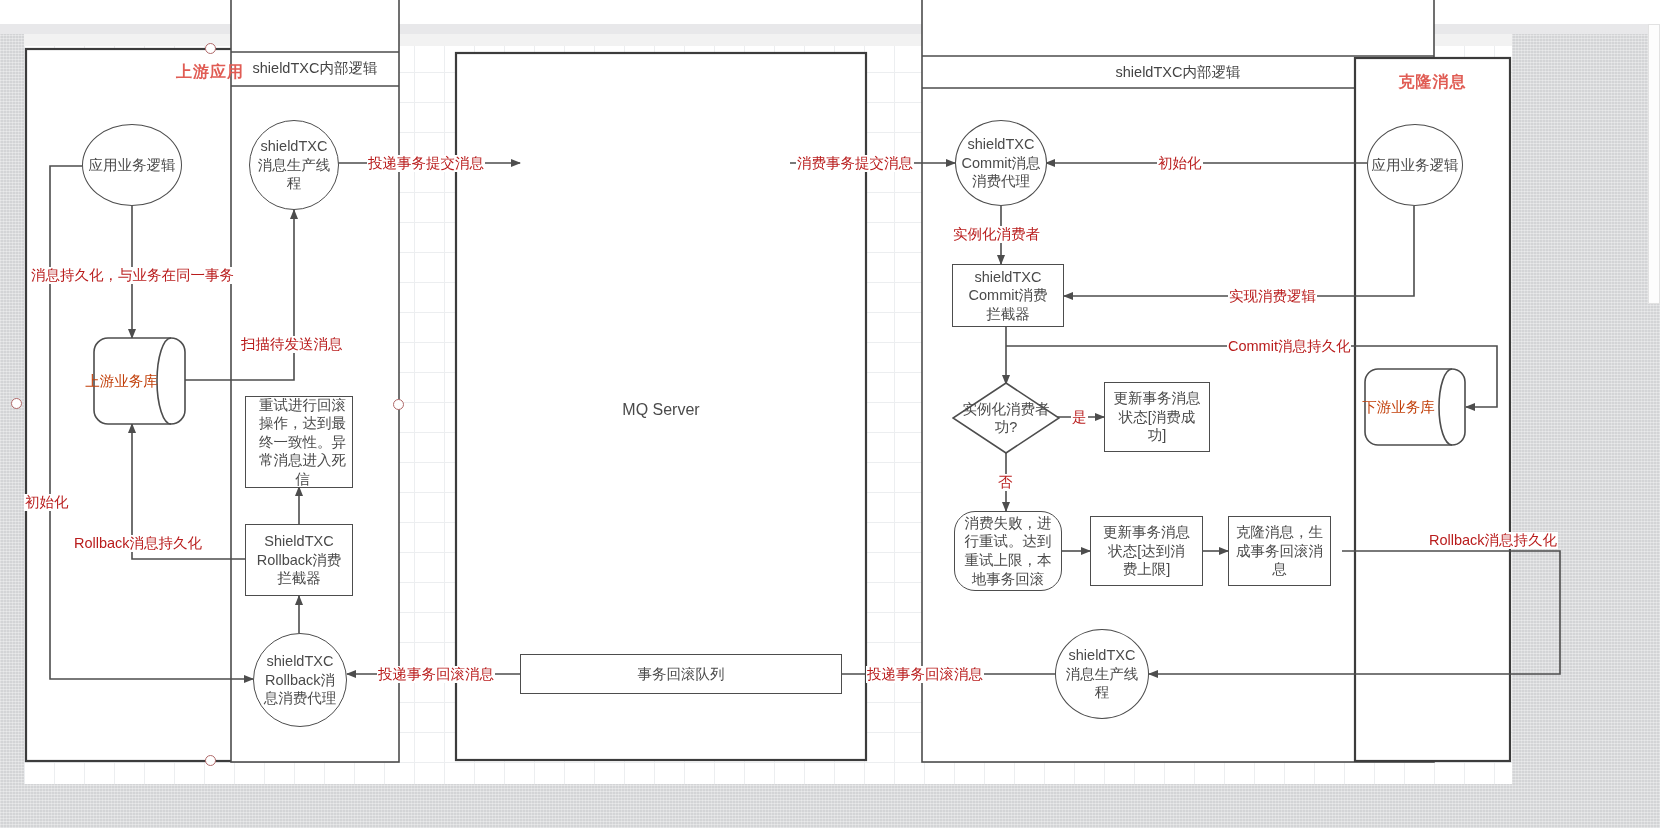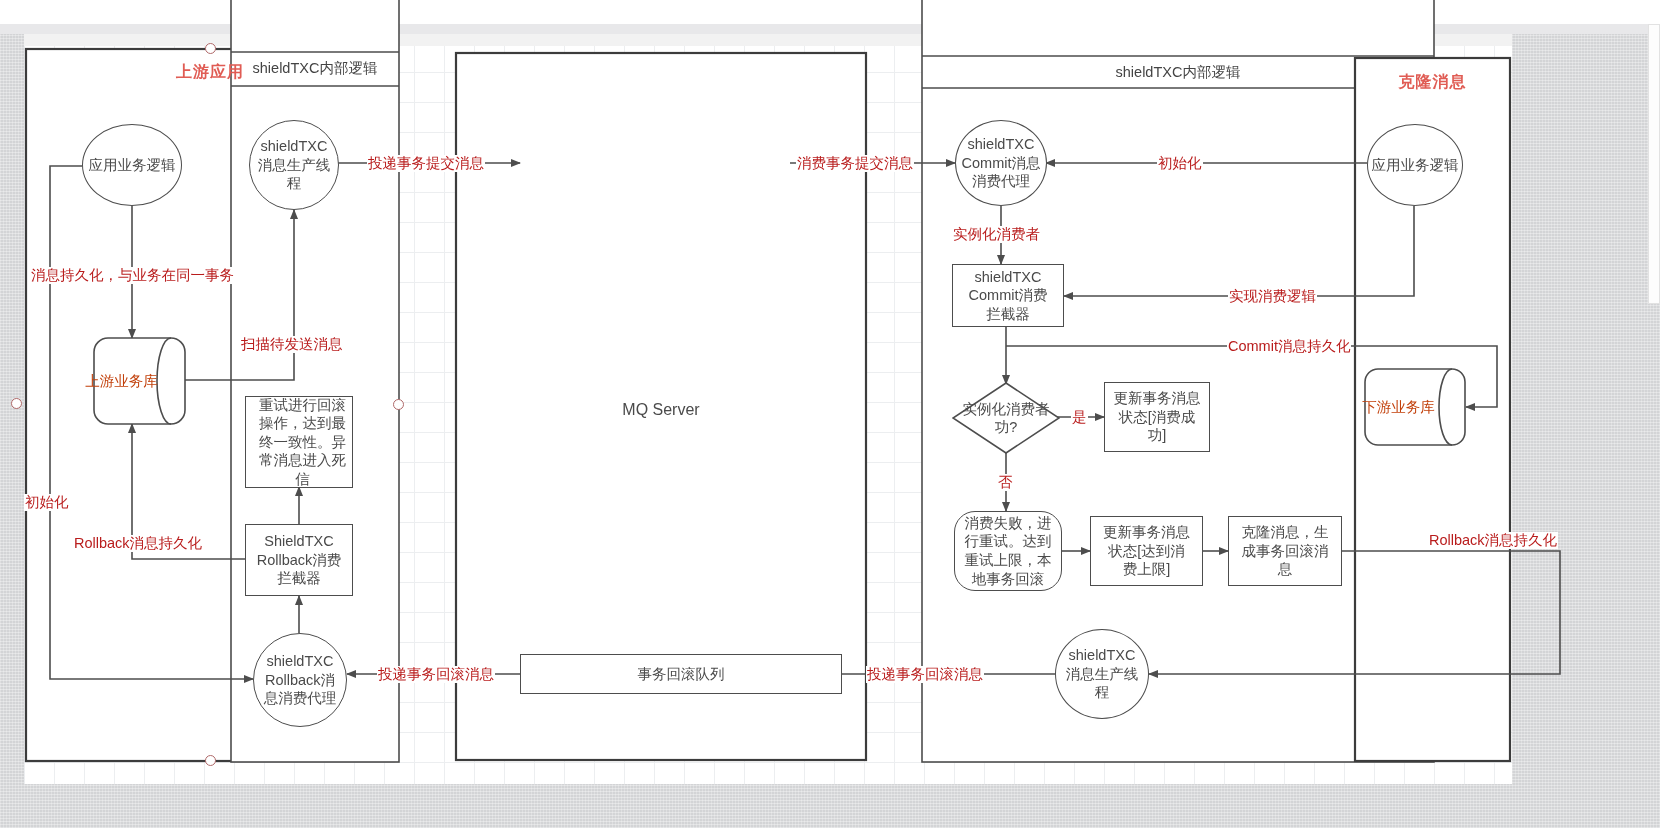--- a/index.html
+++ b/index.html
@@ -248,21 +248,21 @@
 
   <div class="nodebox" style="left:954px;top:487px;width:108px;height:80px;border-radius:21px;">消费失败，进
 行重试。达到
 重试上限，本
 地事务回滚</div>
 
   <div class="nodebox" style="left:1090px;top:492px;width:113px;height:70px;">更新事务消息
 状态[达到消
 费上限]</div>
 
-  <div class="nodebox" style="left:1228px;top:492px;width:114px;height:70px;">克隆消息，生
+  <div class="nodebox" style="left:1228px;top:492px;width:103px;height:70px;">克隆消息，生
 成事务回滚消
 息</div>
 
   <div class="nodecircle" style="left:1055px;top:605px;width:94px;height:90px;">shieldTXC
 消息生产线
 程</div>
 
   <div class="nodecircle" style="left:1367px;top:100px;width:96px;height:82px;">应用业务逻辑</div>
 
   <div class="cyl" style="left:1352px;top:345px;width:113px;height:76px;text-decoration:underline;">

